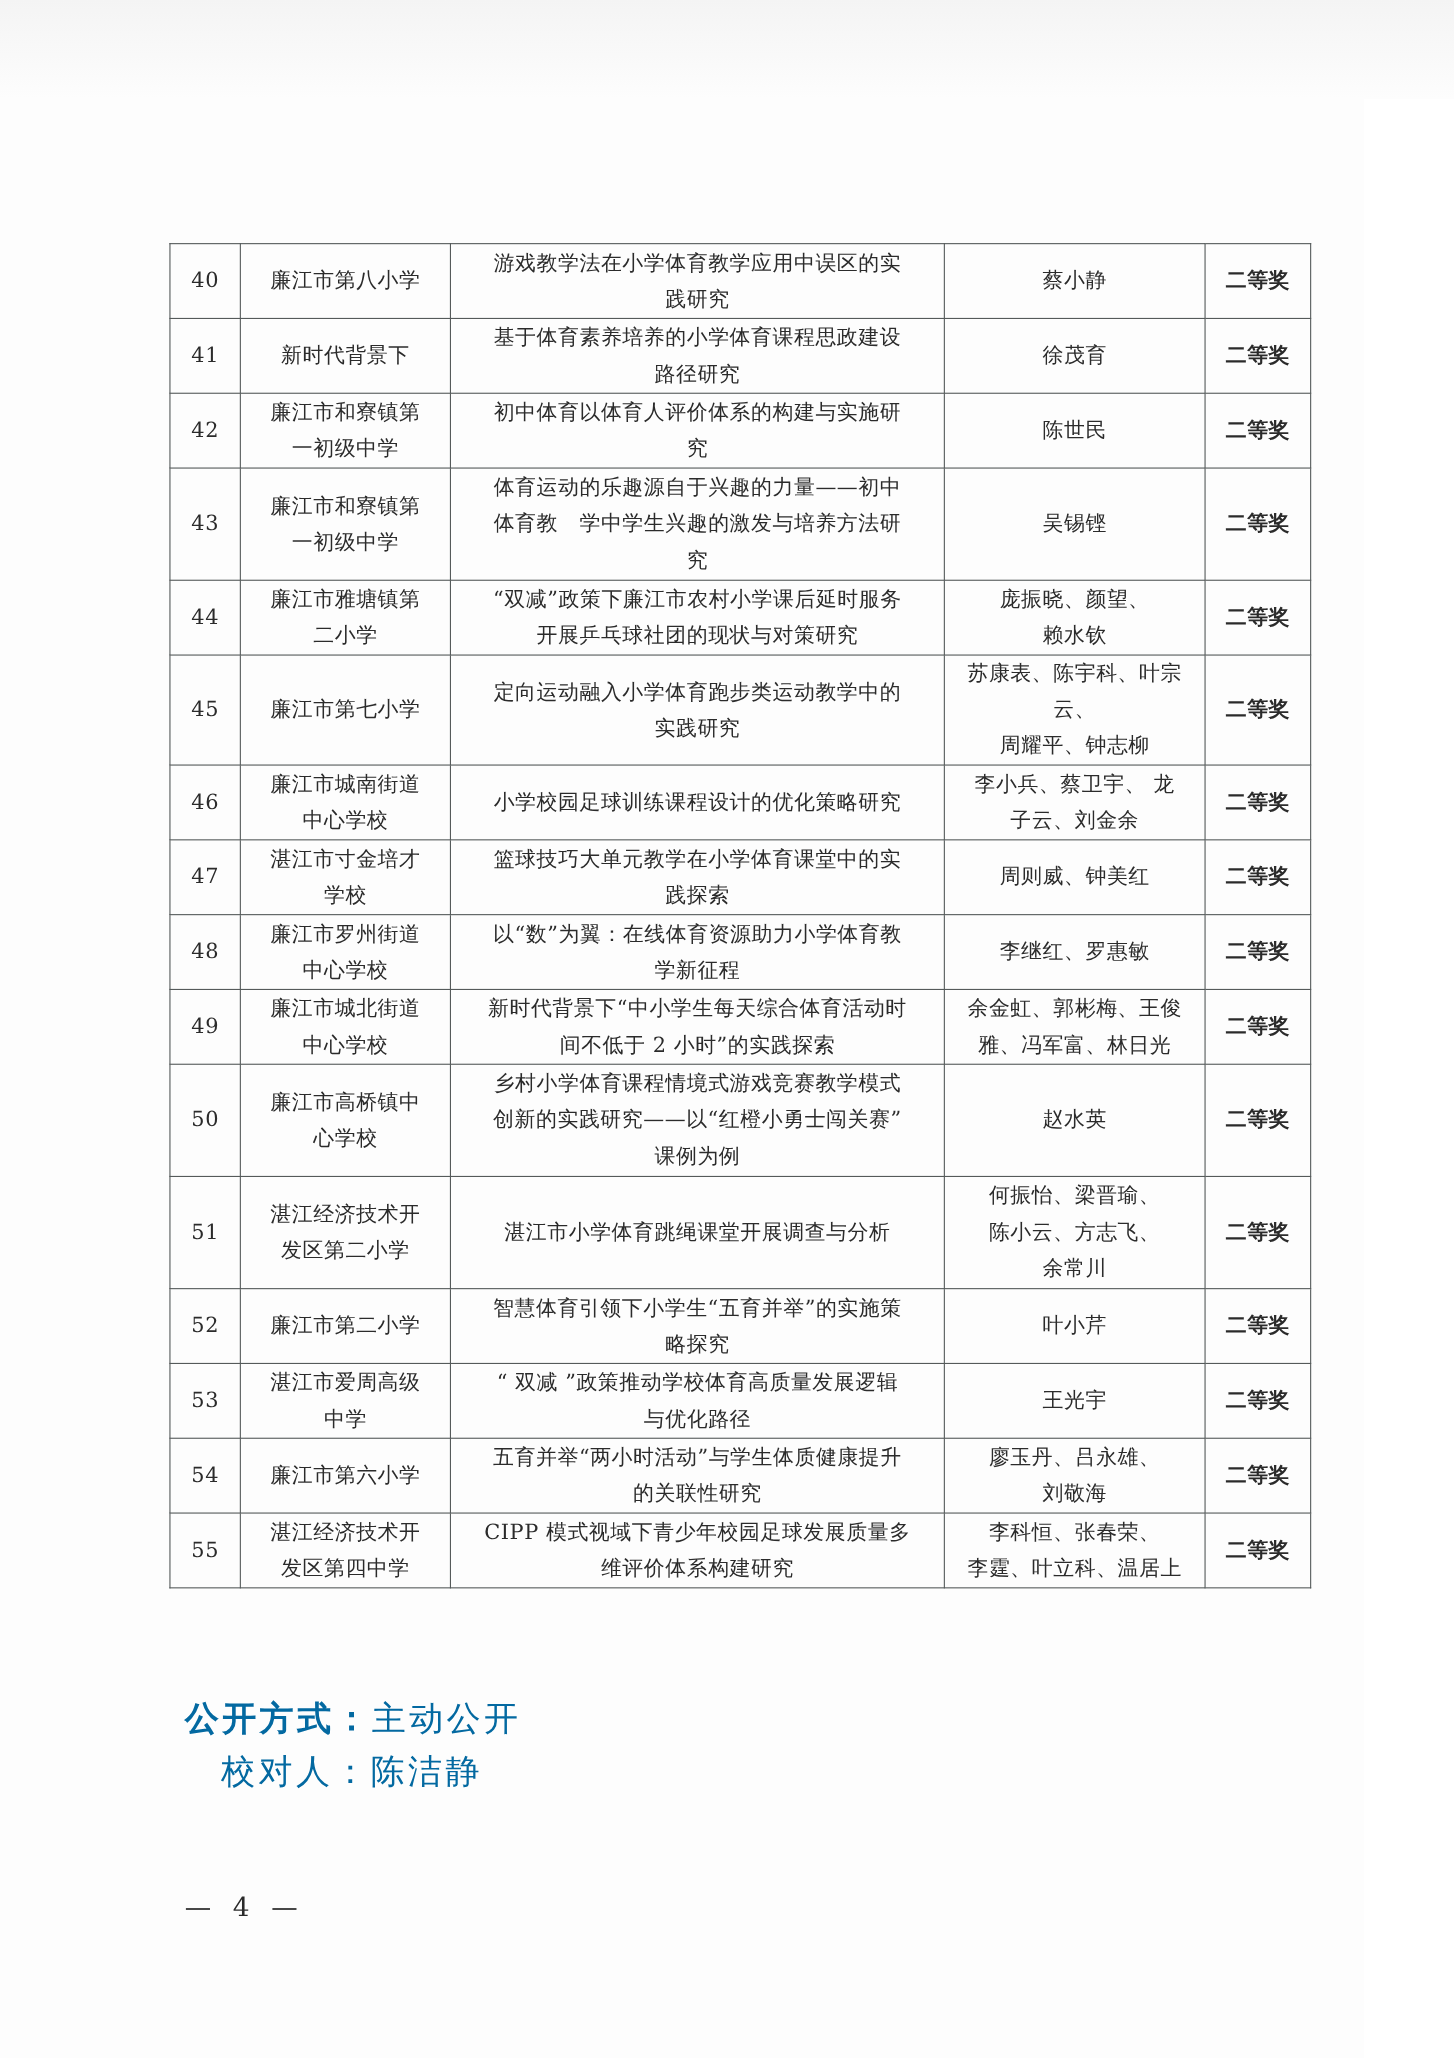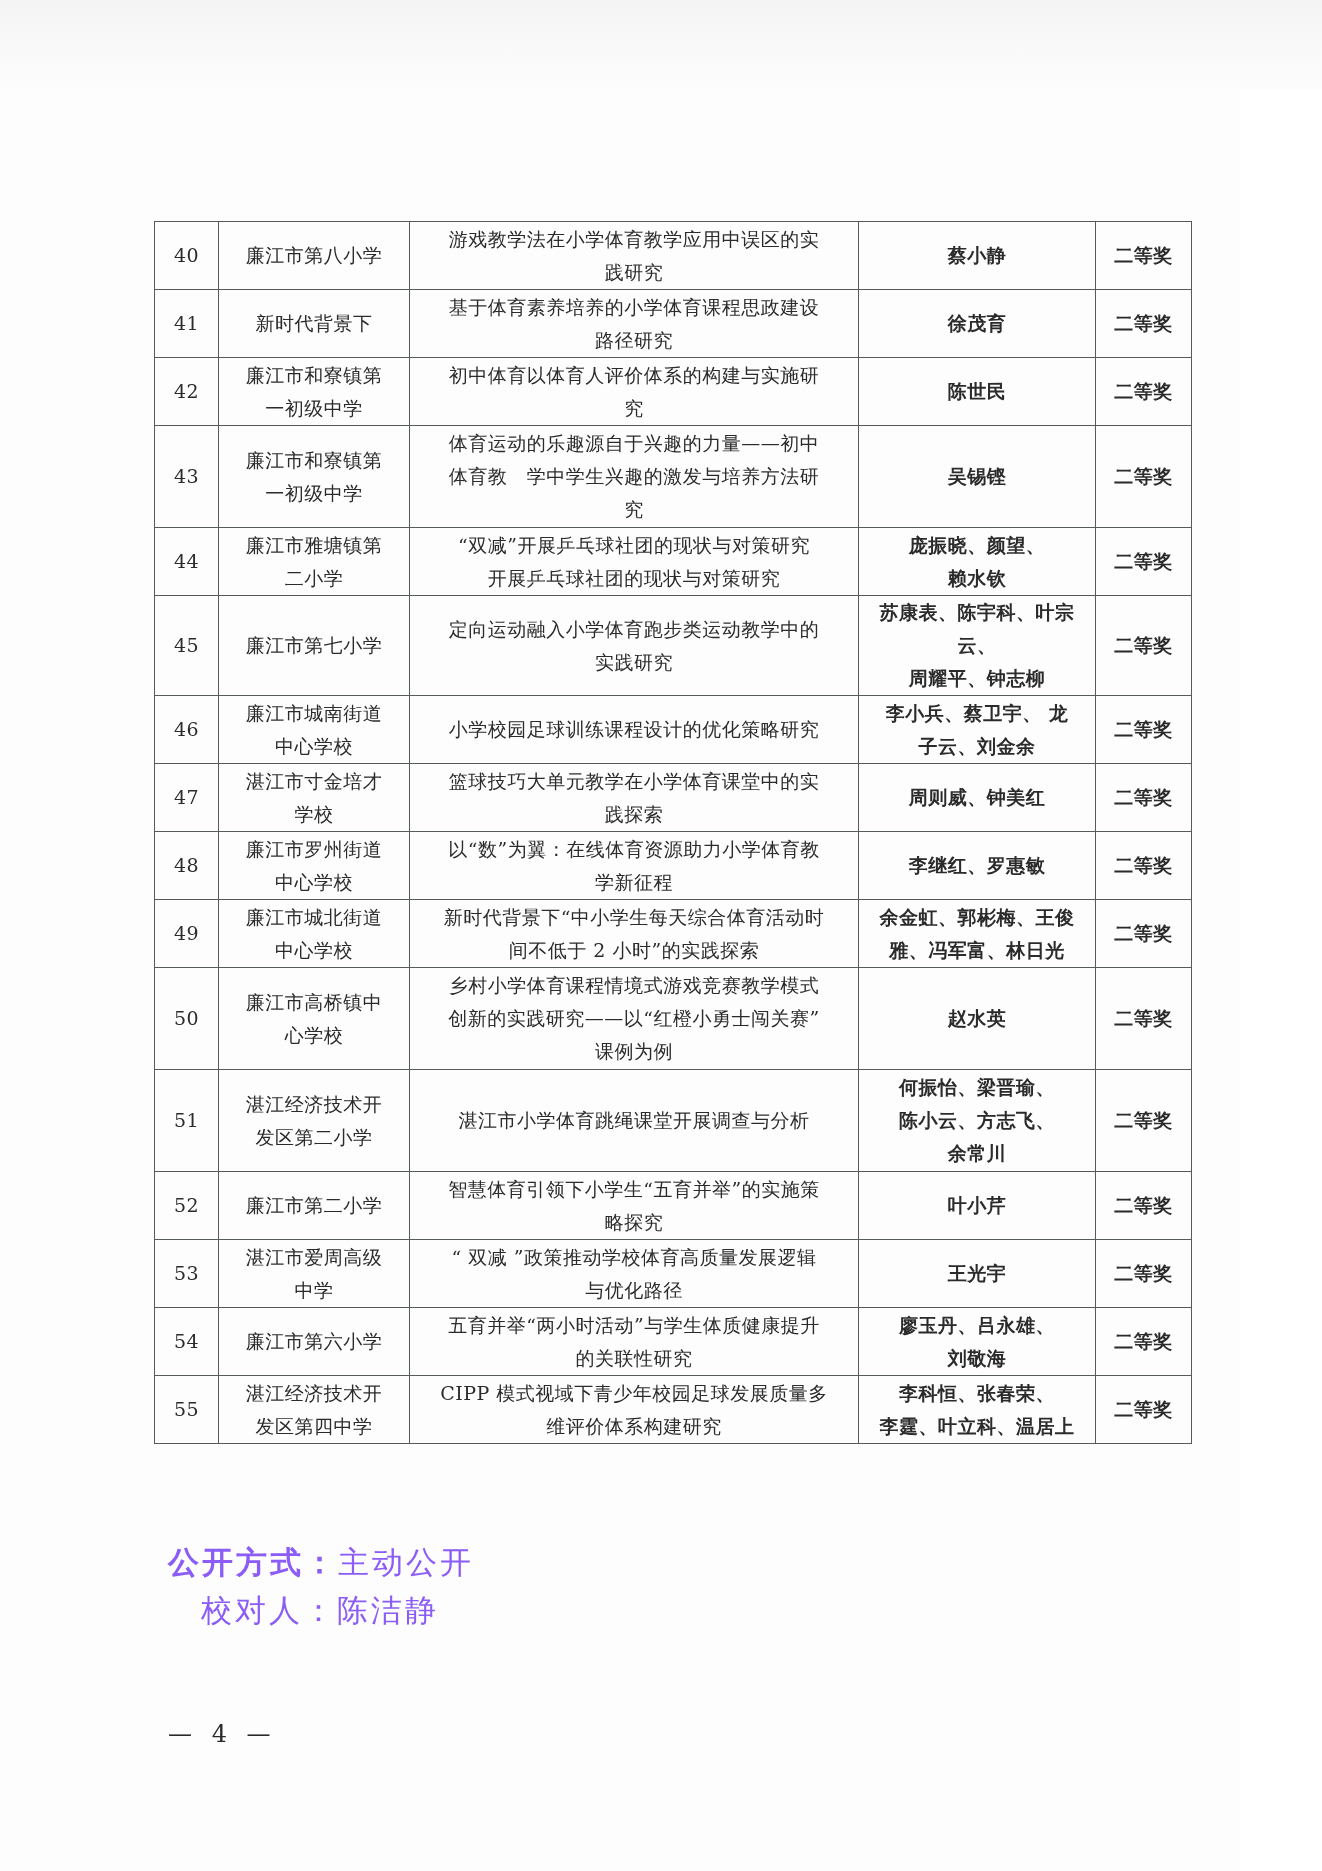--- a/index.html
+++ b/index.html
@@ -40,31 +40,31 @@
     vertical-align: middle;
     padding: 0 4px;
     font-size: 19px;
     line-height: 33px;
     color: #2b2b2b;
     letter-spacing: 0.5px;
   }
   td.c-no { width: 55px; font-size: 18px; }
   td.c-school { width: 182px; }
   td.c-title { width: 440px; }
-  td.c-authors { width: 228px; font-weight: bold; }
+  td.c-authors { width: 228px; }
   td.c-award { width: 87px; font-weight: bold; }
   tr.h68 td { height: 67px; }
   tr.h102 td { height: 101px; }
   .cell-line { display: block; }
 
   .footer-note {
     position: absolute;
     left: 168px;
     font-size: 31px;
-    color: #8b5cf6;
+    color: #0369a1;
     letter-spacing: 3px;
   }
   .footer-note .lbl-bold { font-weight: bold; }
   .note1 { top: 1542px; }
   .note2 { top: 1590px; left: 201px; }
   .page-num {
     position: absolute;
     left: 168px;
     top: 1720px;
     font-size: 24px;
@@ -139,21 +139,21 @@
           </td>
           <td class="c-award">二等奖</td>
         </tr>
         <tr class="h68">
           <td class="c-no">44</td>
           <td class="c-school">
             <span class="cell-line">廉江市雅塘镇第</span>
             <span class="cell-line">二小学</span>
           </td>
           <td class="c-title">
-            <span class="cell-line">“双减”开展乒乓球社团的现状与对策研究</span>
+            <span class="cell-line">“双减”政策下廉江市农村小学课后延时服务</span>
             <span class="cell-line">开展乒乓球社团的现状与对策研究</span>
           </td>
           <td class="c-authors">
             <span class="cell-line">庞振晓、颜望、</span>
             <span class="cell-line">赖水钦</span>
           </td>
           <td class="c-award">二等奖</td>
         </tr>
         <tr class="h68">
           <td class="c-no">45</td>

